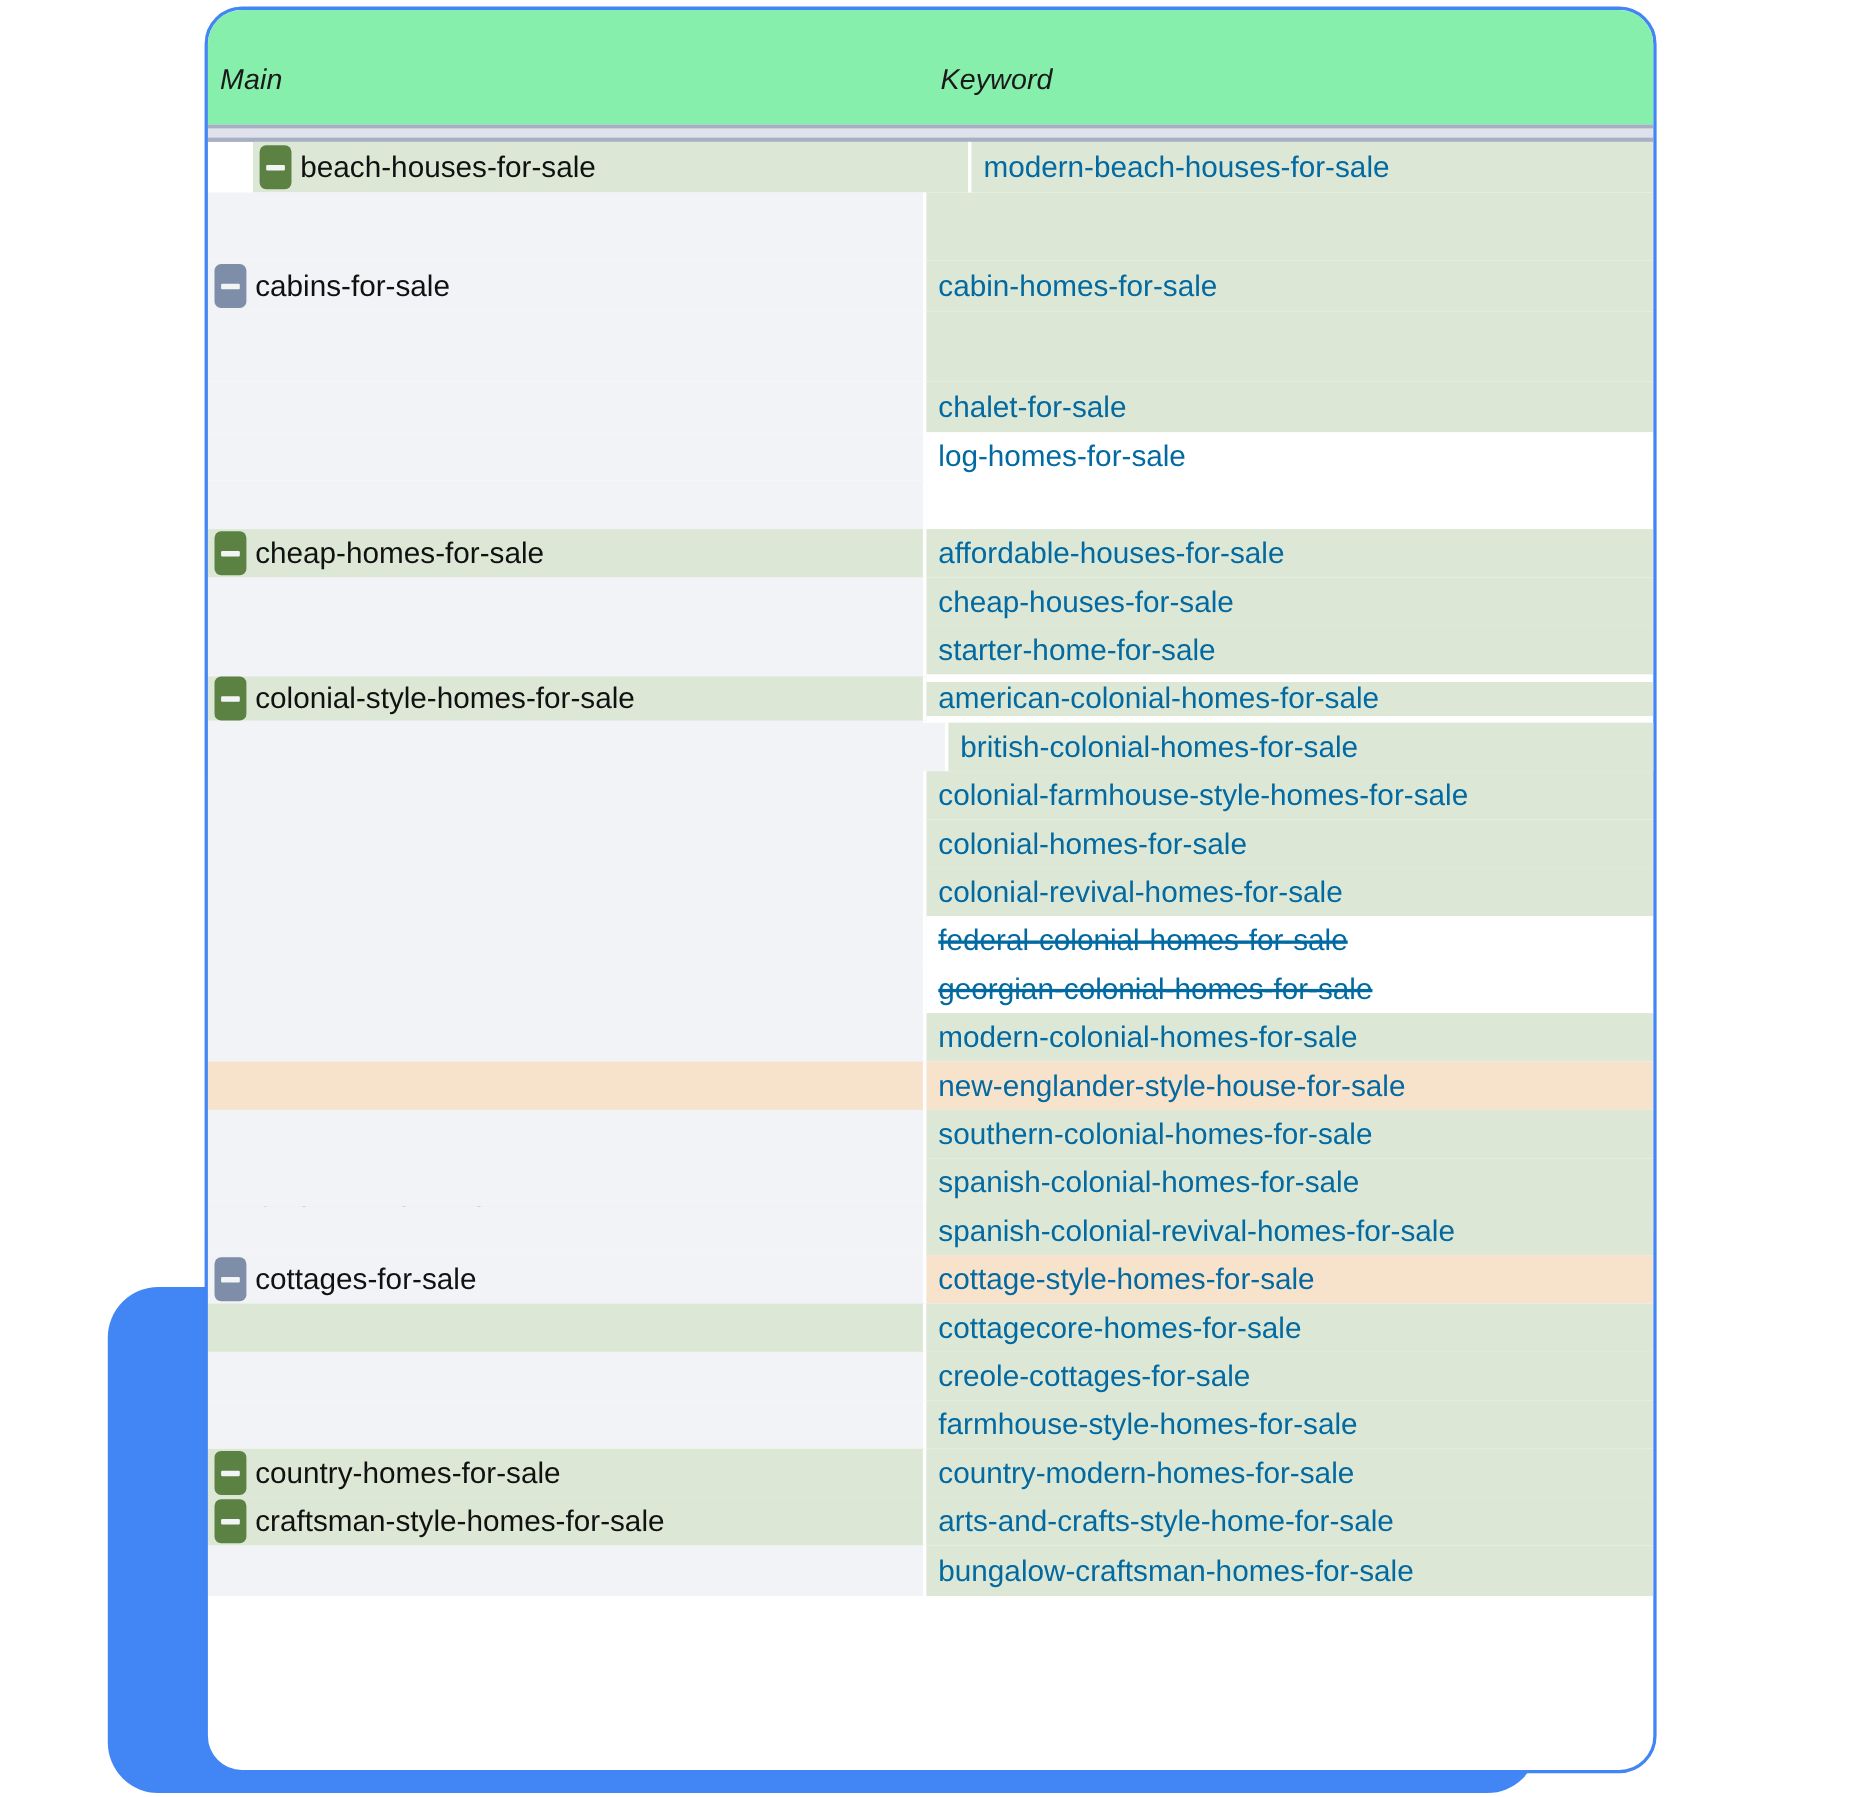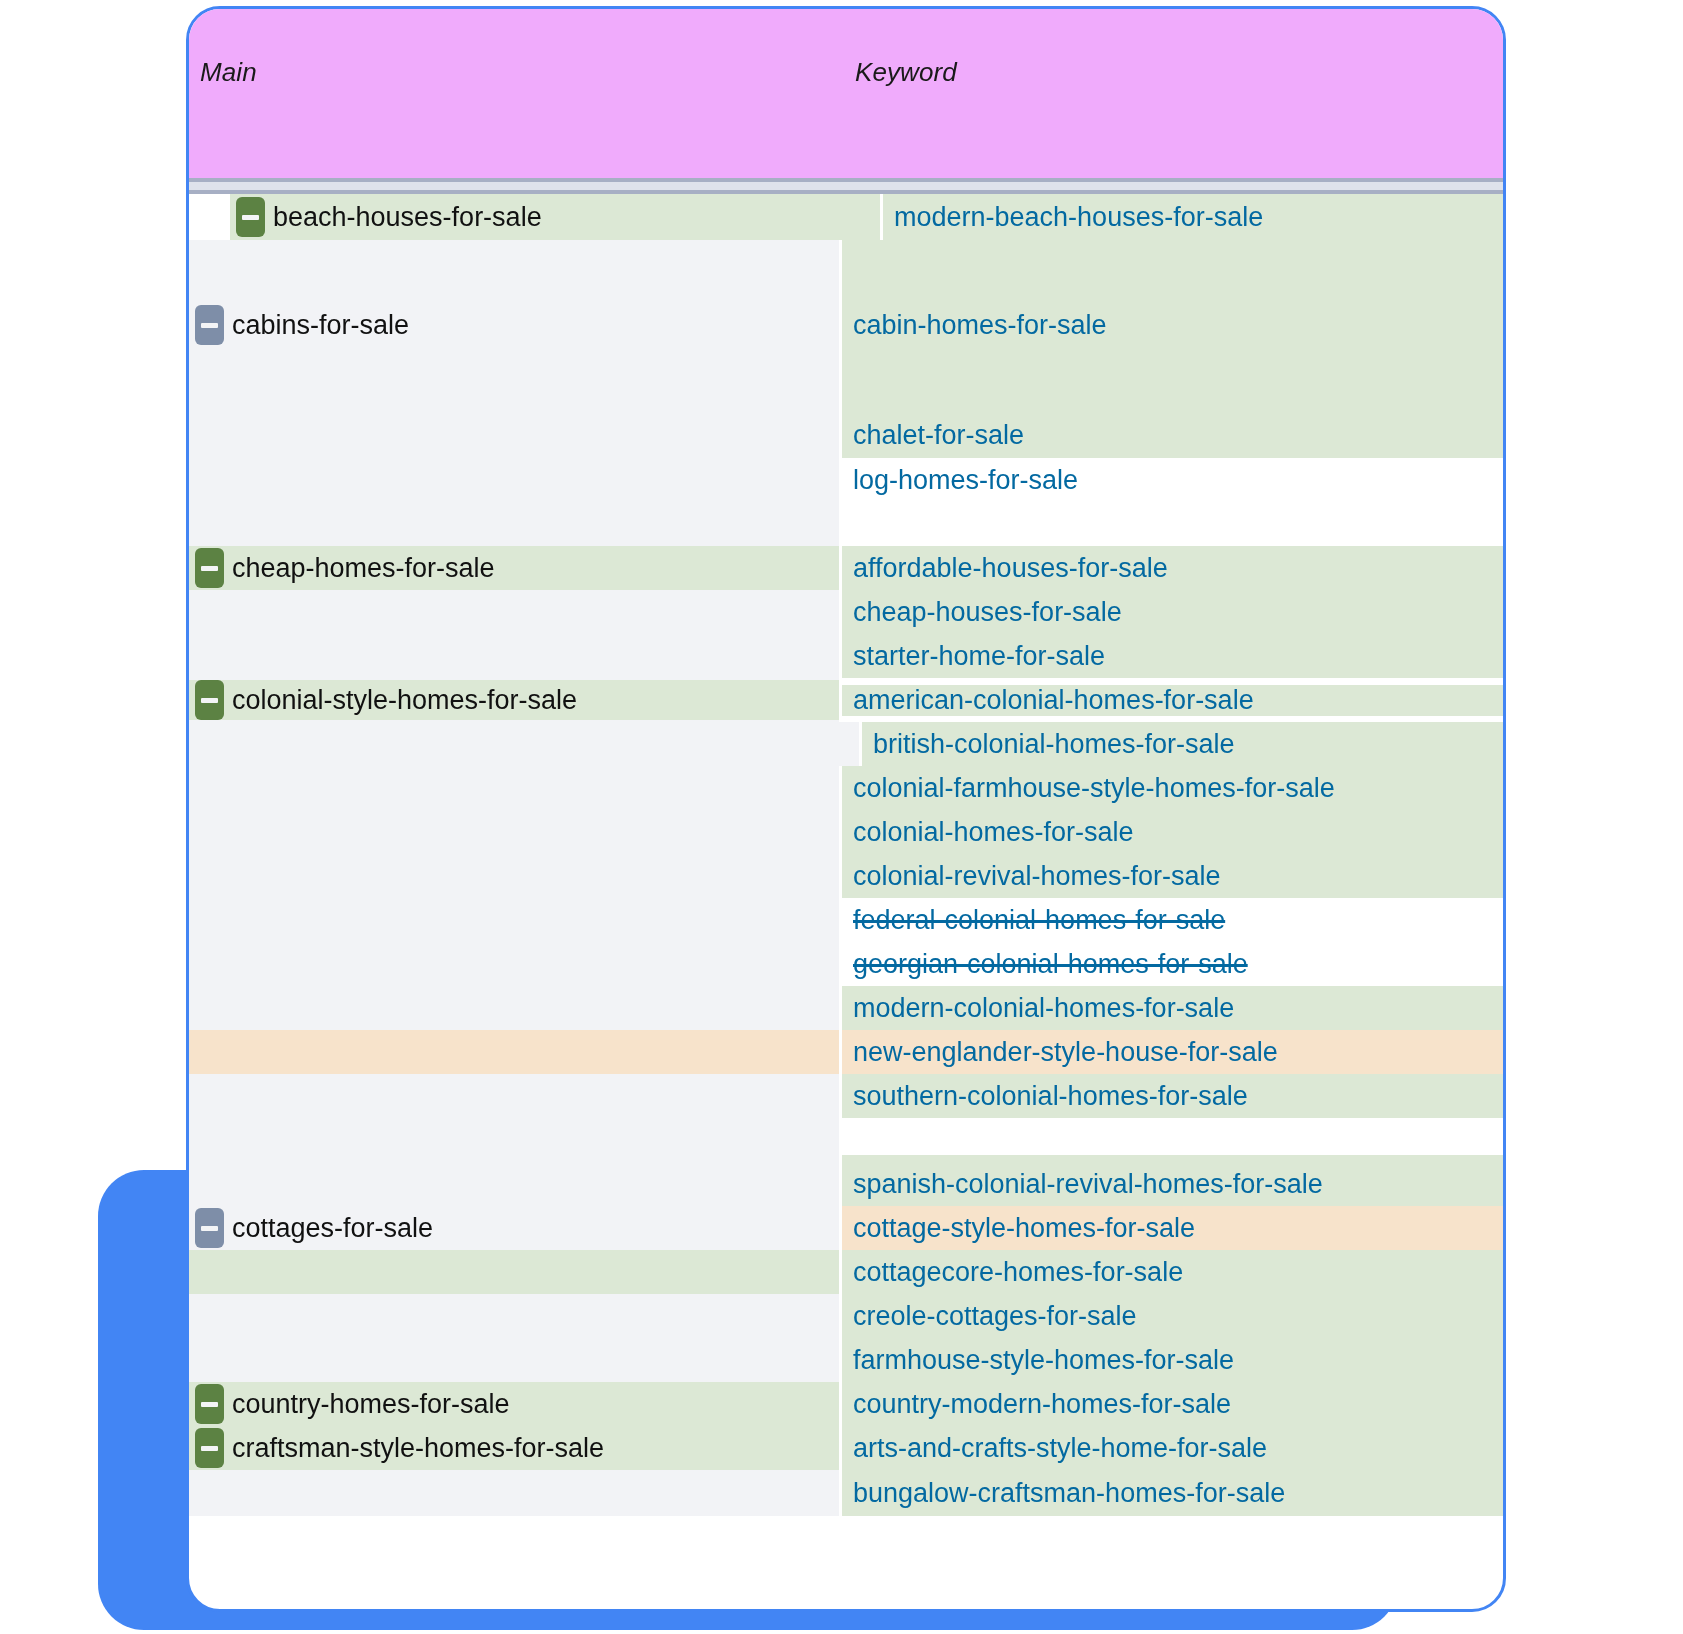--- a/index.html
+++ b/index.html
@@ -38,22 +38,22 @@
     border: 3px solid #4285f4;
     border-radius: 34px;
     box-sizing: border-box;
     overflow: hidden;
     z-index: 2;
   }
 
   
   #table-header {
     position: relative;
-    height: 169px;
-    background: #f0abfc;
+    height: 104px;
+    background: #86efac;
     box-sizing: border-box;
   }
   #table-header .hdr-cell {
     position: absolute;
     top: 48px;
     font-style: italic;
     font-size: 26px;
     color: #1a1a1a;
     letter-spacing: .1px;
   }
@@ -346,20 +346,23 @@
         </div>
         <div class="cell-kw bg-green">
           <span class="kw-label">southern-colonial-homes-for-sale</span>
         </div>
       </div>
       <div class="row" style="height: 44px;">
         <div class="cell-main bg-grey">
           <span class="toggle toggle-none"></span>
           <span class="main-label"></span>
         </div>
+        <div class="cell-kw bg-green">
+          <span class="kw-label">spanish-colonial-homes-for-sale</span>
+        </div>
       </div>
       <div class="row" style="height: 44px;">
         <div class="cell-main bg-grey">
           <span class="toggle toggle-none"></span>
           <span class="main-label"></span>
         </div>
         <div class="cell-kw bg-green">
           <span class="kw-label">spanish-colonial-revival-homes-for-sale</span>
         </div>
       </div>

